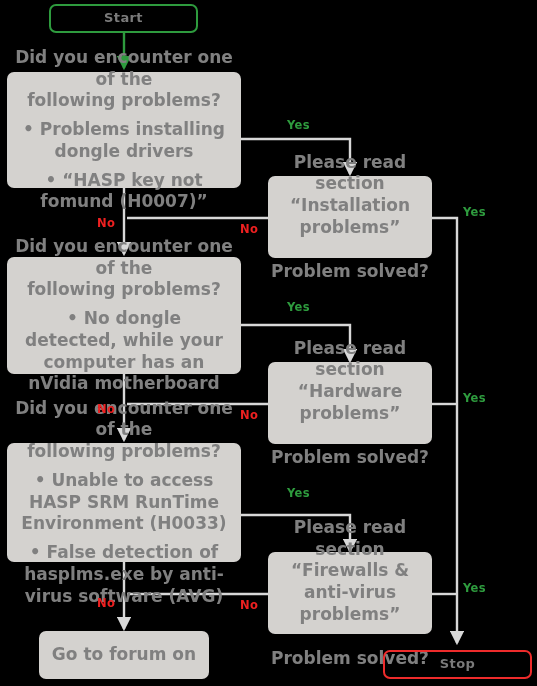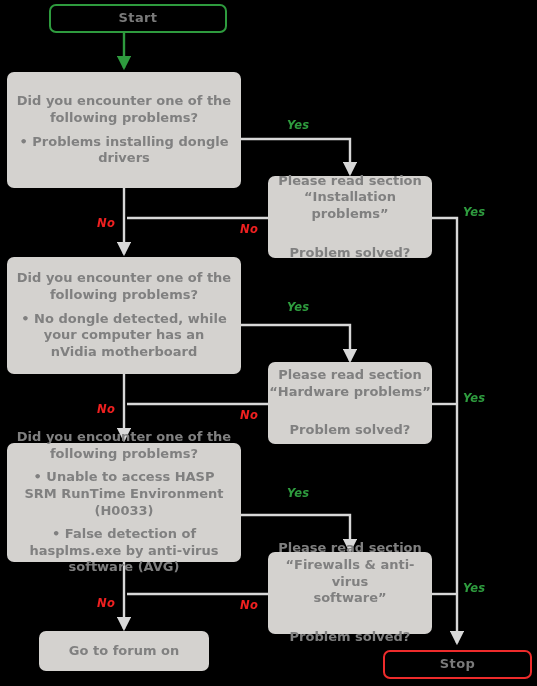--- a/index.html
+++ b/index.html
@@ -32,21 +32,21 @@
     align-items: center;
     justify-content: center;
     text-align: center;
     color: #7f7f7f;
     font-weight: bold;
     line-height: 1.28;
   }
   .node.gray {
     background: #d4d2cf;
     border-radius: 7px;
-    font-size: 13px;
+    font-size: 17px;
     color: #808080;
   }
   .node.terminal {
     background: transparent;
     border-radius: 7px;
     border: 2px solid #2e9b3e;
     font-size: 13px;
     color: #7a7a7a;
     letter-spacing: 0.4px;
   }
@@ -63,21 +63,20 @@
   .node .headline {
     padding: 0 6px;
   }
   .edge-label {
     position: absolute;
     font-family: "DejaVu Sans", "Liberation Sans", sans-serif;
     font-size: 11.5px;
     font-weight: bold;
     letter-spacing: 0.3px;
     white-space: nowrap;
-    font-style: italic;
   }
   .edge-label.yes { color: #2e9b3e; }
   .edge-label.no  { color: #ee2020; }
 </style>
 </head>
 <body>
 
 <div id="chart">
 
   <svg class="svg-layer" viewBox="0 0 537 686" width="537" height="686">
@@ -113,28 +112,29 @@
       <path d="M 241,515 L 350,515 L 350,551" marker-end="url(#arrow-gray)"></path>
 
       <path d="M 124,562 L 124,629" marker-end="url(#arrow-gray)"></path>
 
       <path d="M 268,594 L 127,594"></path>
 
       <path d="M 432,594 L 457,594"></path>
     </g>
   </svg>
 
-  <div class="node terminal" style="left:49px; top:4px; width:178px; height:29px;">
+  <div class="node terminal" style="left:49px; top:4px; width:149px; height:29px;">
     <span>Start</span>
   </div>
 
   <div class="node gray" style="left:7px; top:72px; width:234px; height:116px;">
     <span class="headline">Did you encounter one of the</span>
     <span class="headline">following problems?</span>
     <span class="bullet">• Problems installing dongle drivers</span>
+    <span class="bullet">• “HASP key not fomund (H0007)”</span>
   </div>
 
   <div class="node gray" style="left:268px; top:176px; width:164px; height:82px;">
     <span>Please read section</span>
     <span>“Installation problems”</span>
     <span class="sub">Problem solved?</span>
   </div>
 
   <div class="node gray" style="left:7px; top:257px; width:234px; height:117px;">
     <span class="headline">Did you encounter one of the</span>
@@ -151,25 +151,25 @@
   <div class="node gray" style="left:7px; top:443px; width:234px; height:119px;">
     <span class="headline">Did you encounter one of the</span>
     <span class="headline">following problems?</span>
     <span class="bullet">• Unable to access HASP SRM RunTime Environment (H0033)</span>
     <span class="bullet">• False detection of hasplms.exe by anti-virus software (AVG)</span>
   </div>
 
   <div class="node gray" style="left:268px; top:552px; width:164px; height:82px;">
     <span>Please read section</span>
     <span>“Firewalls &amp; anti-virus</span>
-    <span>software”</span>
+    <span>problems”</span>
     <span class="sub">Problem solved?</span>
   </div>
 
-  <div class="node gray" style="left:39px; top:631px; width:170px; height:40px;">
+  <div class="node gray" style="left:39px; top:631px; width:170px; height:48px;">
     <span>Go to forum on</span>
   </div>
 
   <div class="node terminal stop" style="left:383px; top:650px; width:149px; height:29px;">
     <span>Stop</span>
   </div>
 
   <div class="edge-label yes" style="left:287px; top:118px;">Yes</div>
 
   <div class="edge-label no" style="left:97px; top:216px;">No</div>

